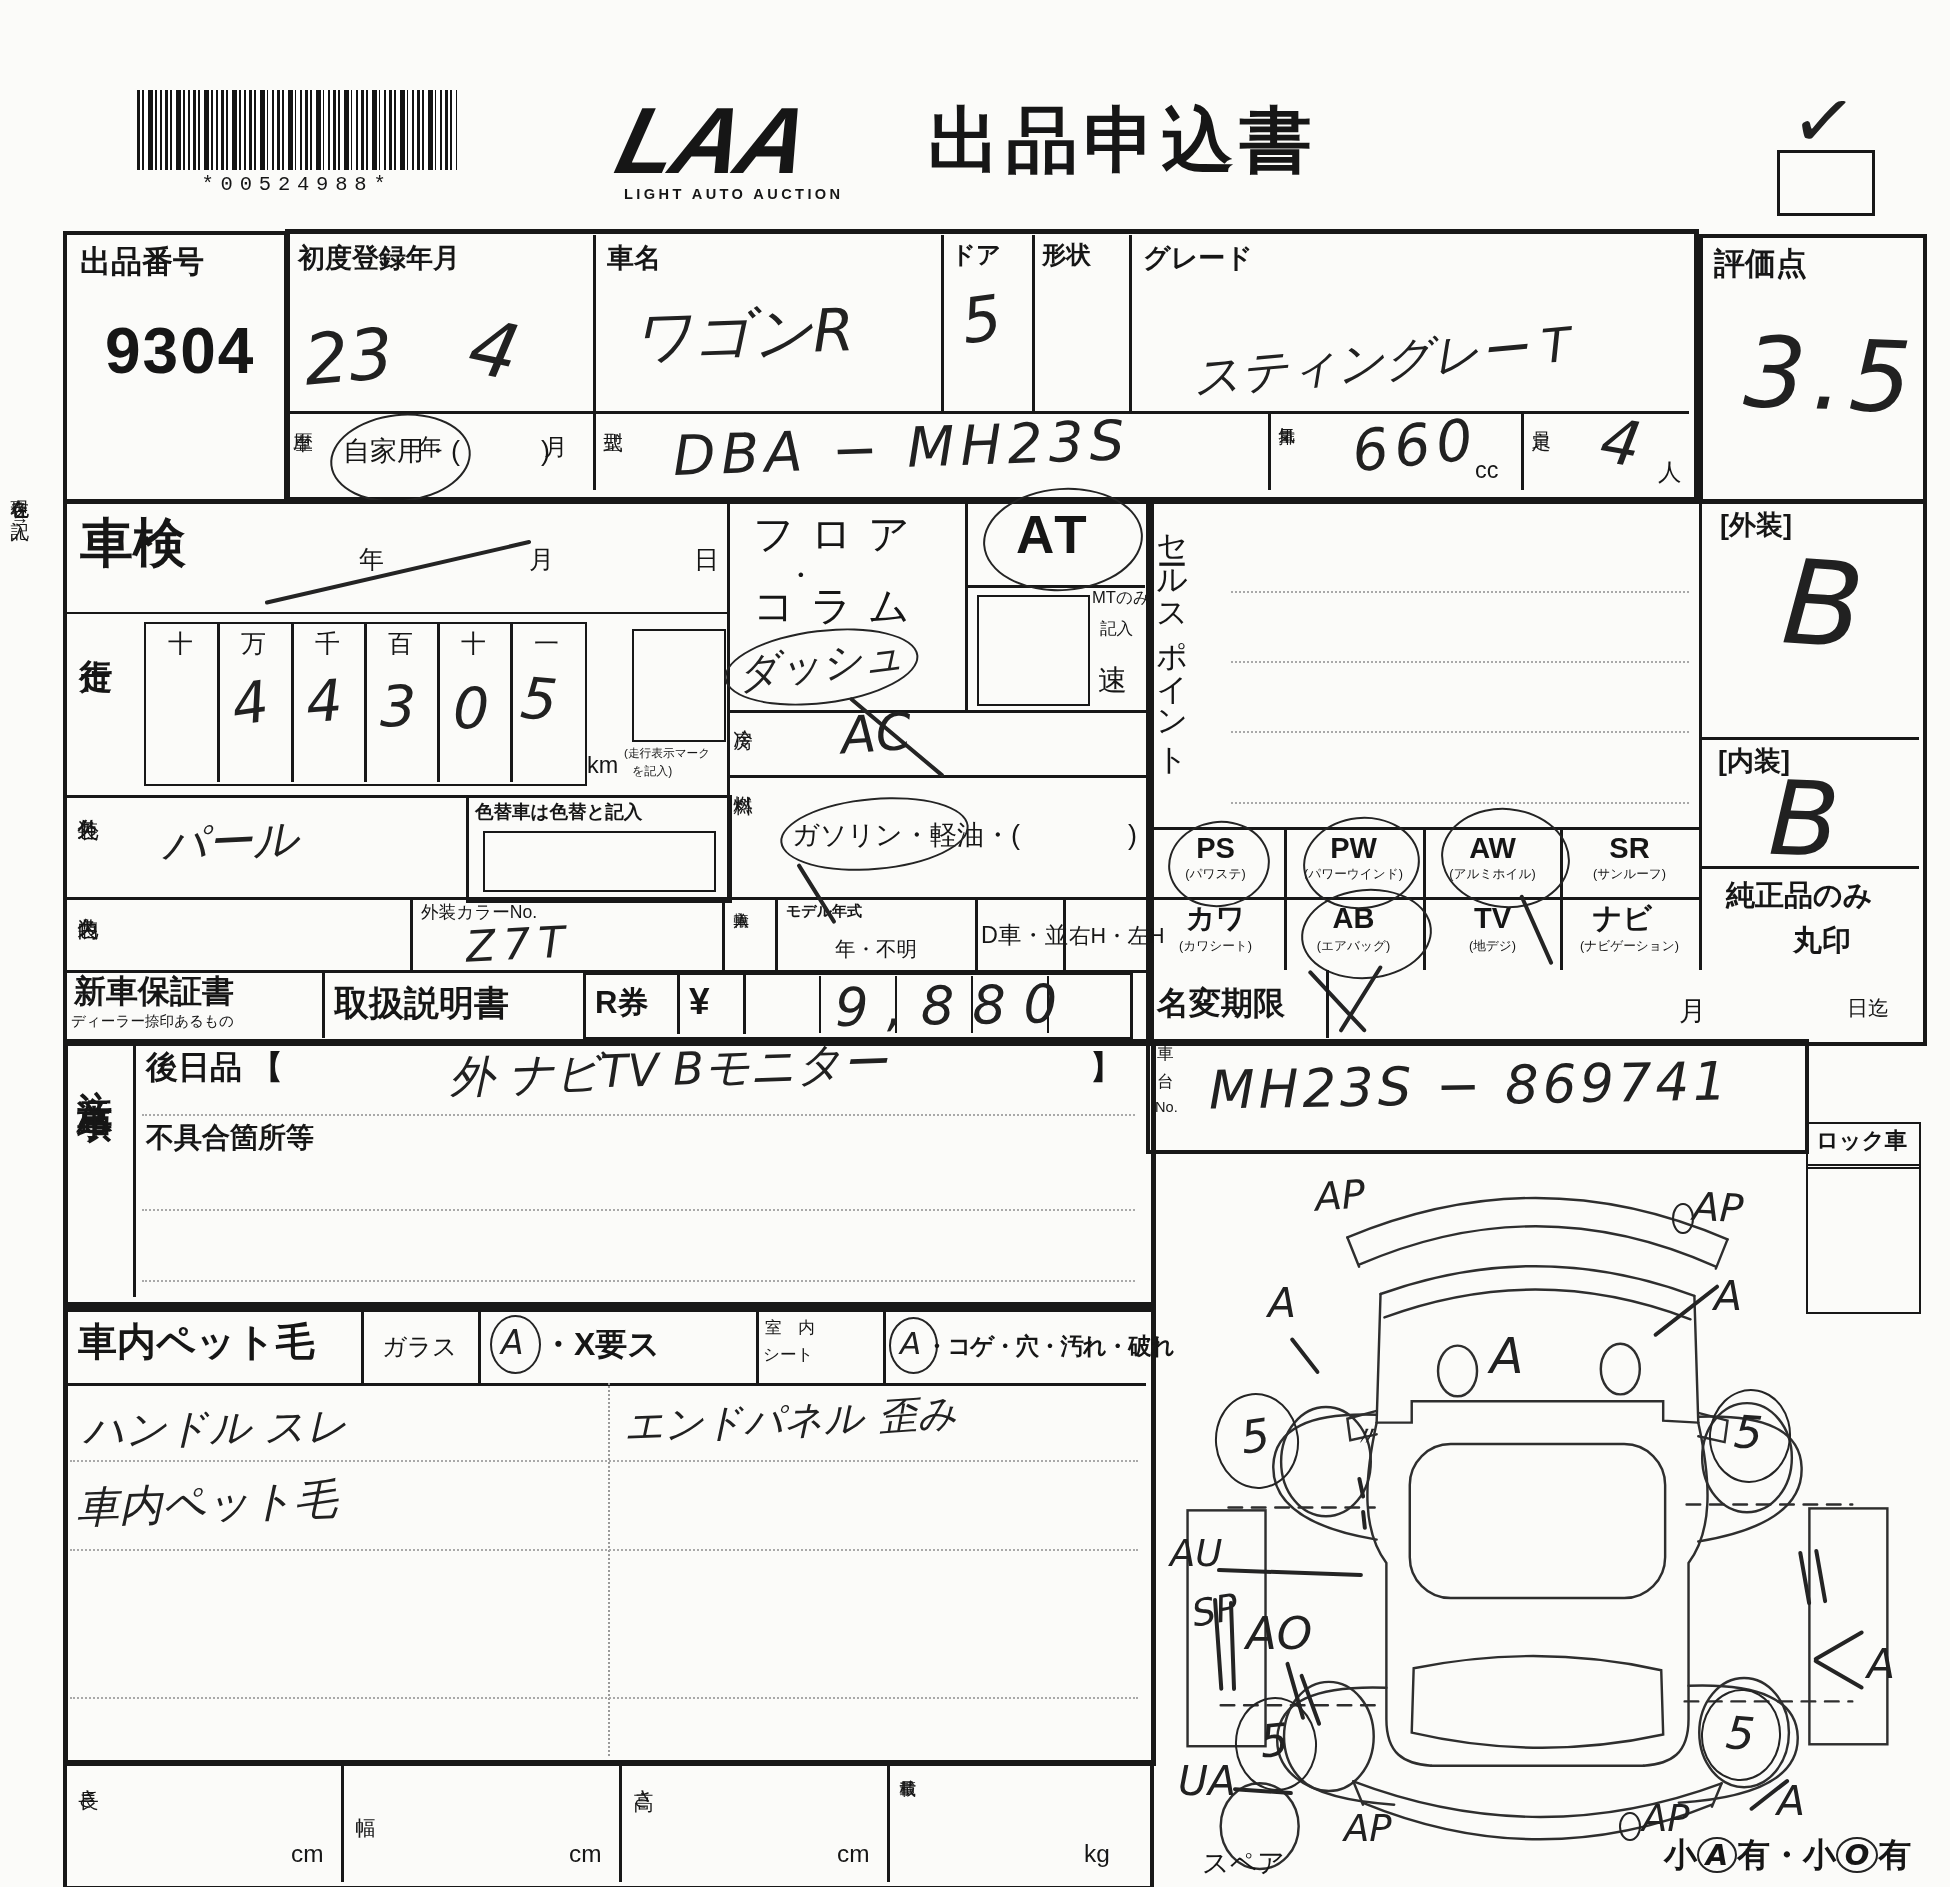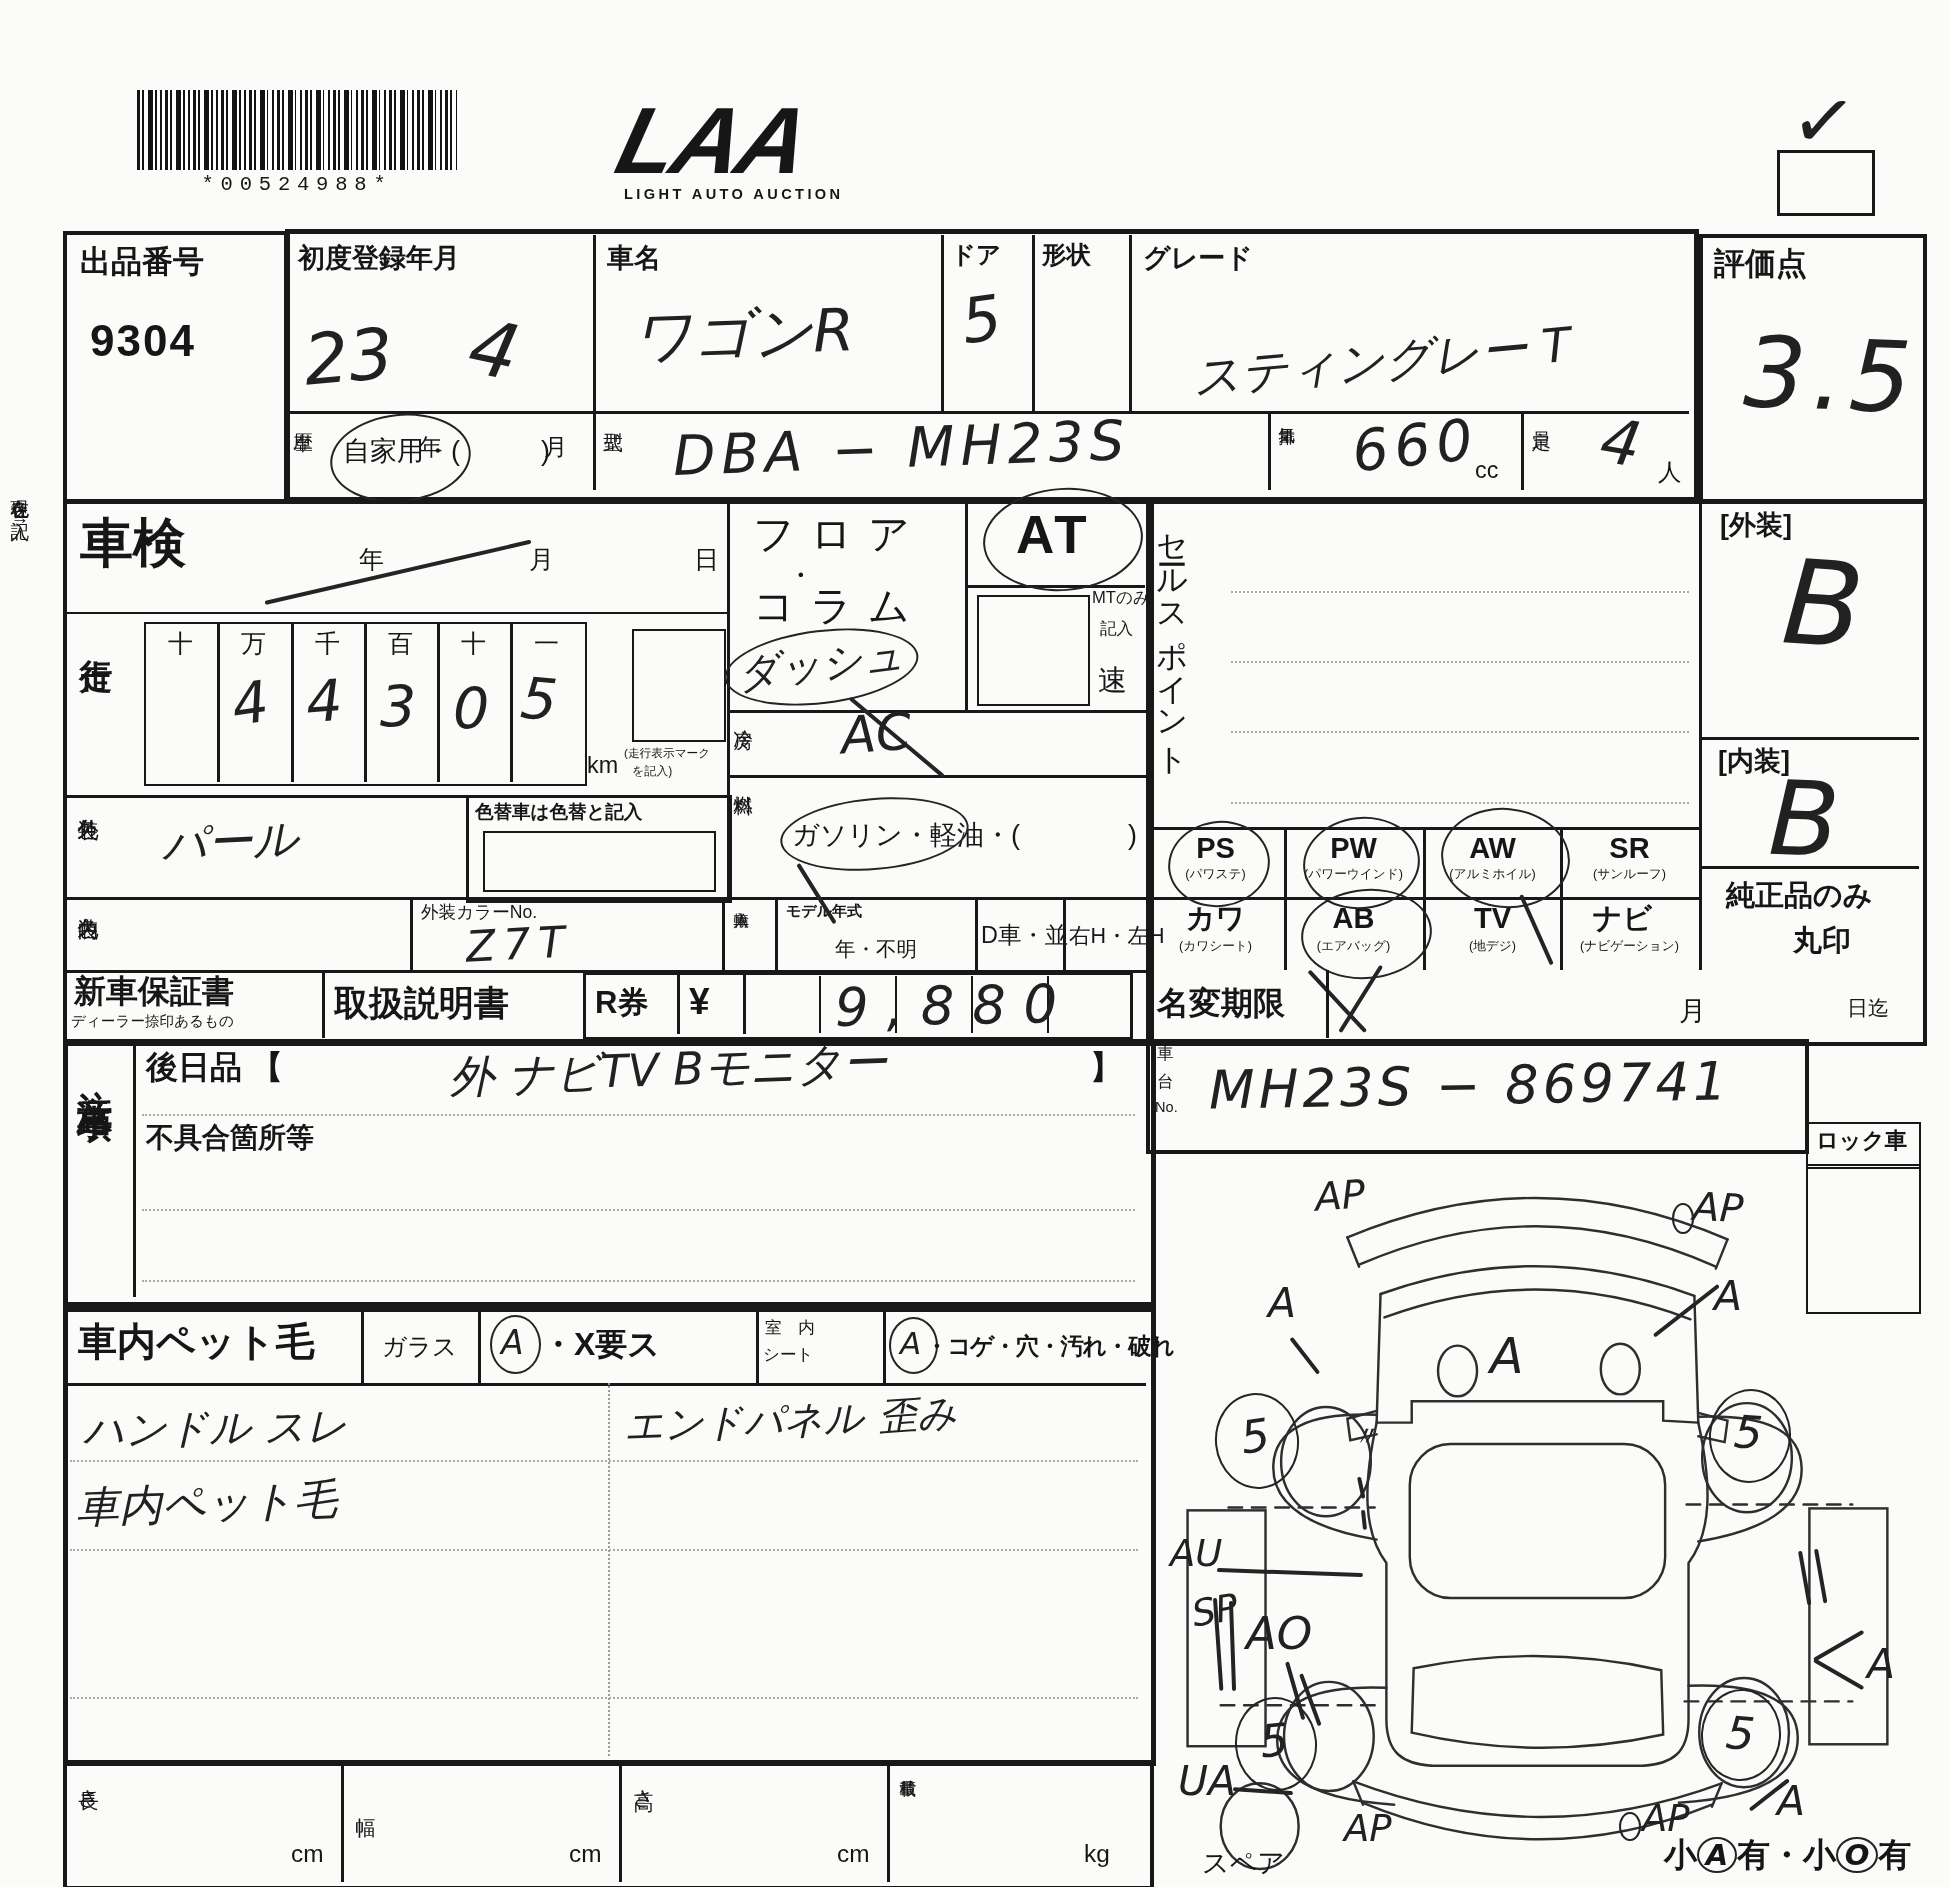--- a/index.html
+++ b/index.html
@@ -25,27 +25,28 @@
 </style>
 </head>
 <body>
 
 <div id="sheet">
 
   <div class="barcode" style="left:137px;top:90px;width:320px;height:80px"></div>
   <div class="lbl mono ctr" style="left:137px;top:174px;width:320px;font-size:20.5px;letter-spacing:6.8px">*00524988*</div>
   <div class="lbl logo" style="left:620px;top:92px;font-size:94px">LAA</div>
   <div class="lbl b" style="left:624px;top:187px;font-size:14.6px;letter-spacing:3.4px">LIGHT AUTO AUCTION</div>
+  <div class="lbl" style="left:928px;top:103px;font-size:72px;font-weight:900;letter-spacing:5.9px">出品申込書</div>
   <div class="box b4" style="left:1777px;top:150px;width:92px;height:60px"></div>
   <div class="hw" style="left:1791px;top:82px;font-size:78px;transform:rotate(7deg)">✓</div>
   <div class="lbl v" style="left:9.8px;top:486px;font-size:18.5px">現在色を記入→</div>
 
   <div class="box b5" style="left:63px;top:231px;width:217px;height:264px"></div>
   <div class="lbl b" style="left:80px;top:246px;font-size:31px">出品番号</div>
-  <div class="lbl b" style="left:90px;top:318px;font-size:44px;letter-spacing:2px">9304</div>
+  <div class="lbl b" style="left:105px;top:318px;font-size:64px;letter-spacing:2px">9304</div>
 
   <div class="box b6" style="left:285px;top:229px;width:1404px;height:263px"></div>
   <div class="vl" style="left:593px;top:235px;height:255px"></div>
   <div class="vl" style="left:941px;top:235px;height:176px"></div>
   <div class="vl" style="left:1032px;top:235px;height:176px"></div>
   <div class="vl" style="left:1129px;top:235px;height:176px"></div>
   <div class="hl" style="left:285px;top:411px;width:1404px"></div>
   <div class="lbl b" style="left:298px;top:244px;font-size:27px">初度登録年月</div>
   <div class="hw" style="left:304px;top:322px;font-size:70px;transform:rotate(-5deg)">23</div>
   <div class="lbl" style="left:419px;top:435px;font-size:23.4px">年</div>

